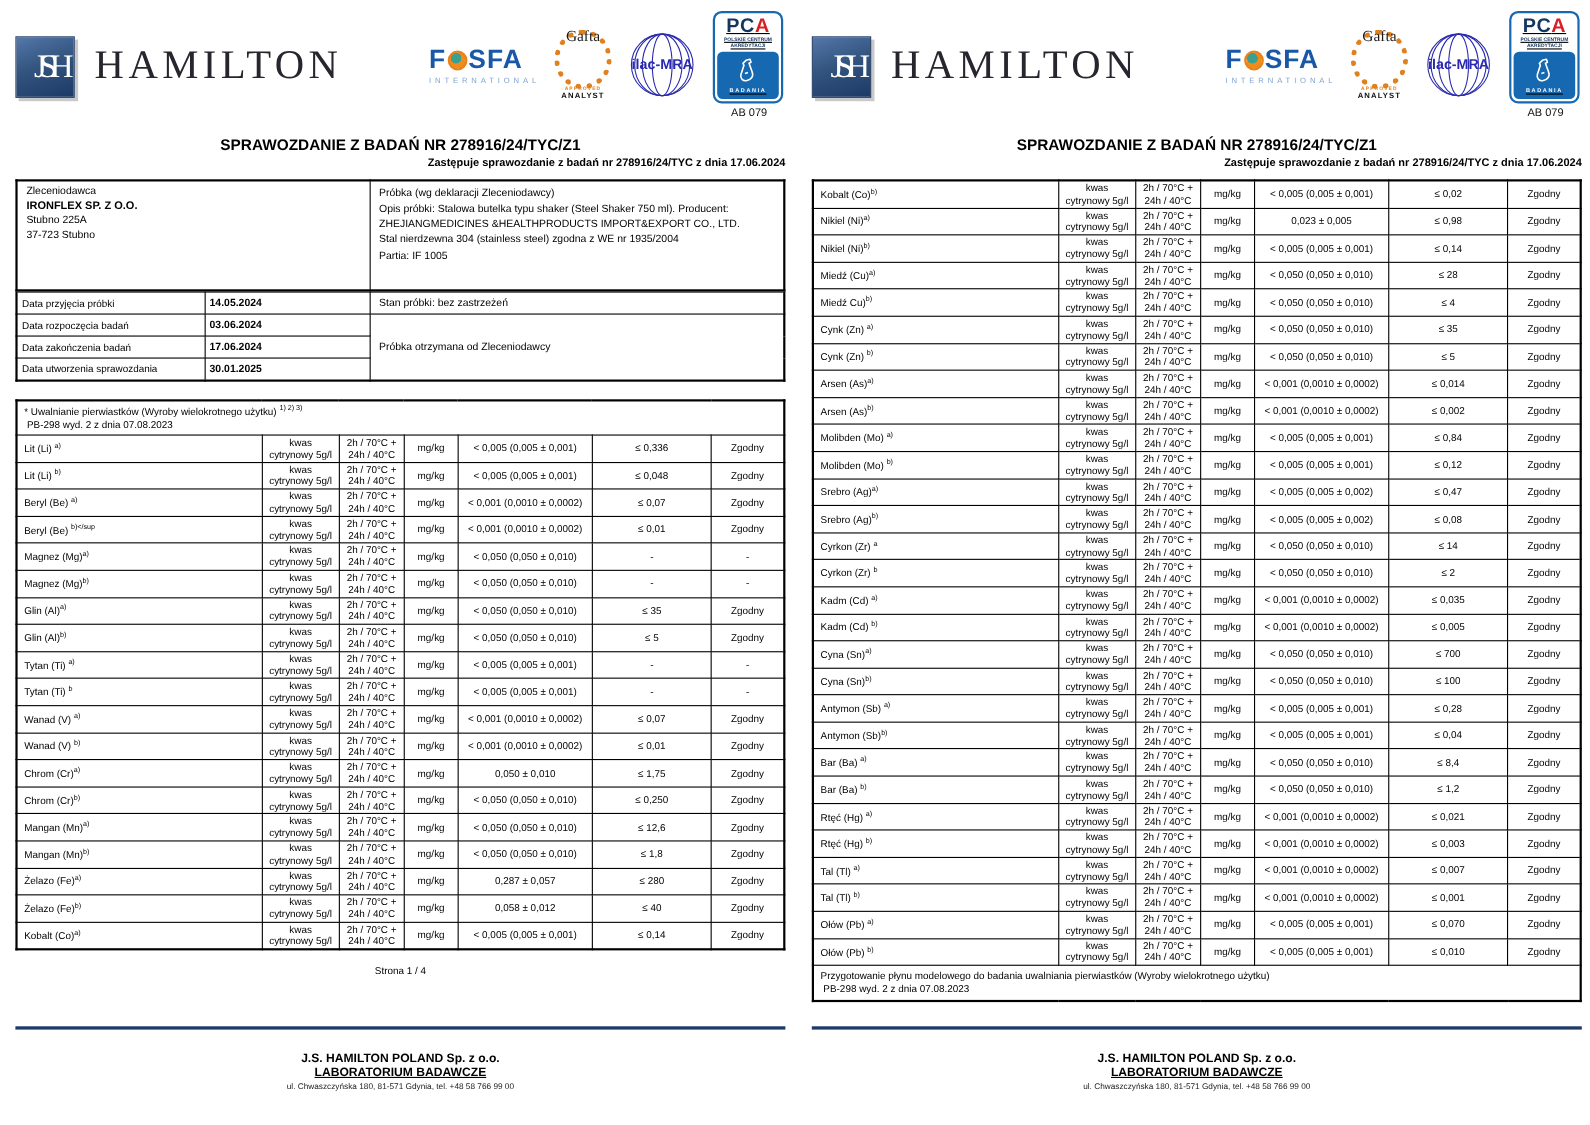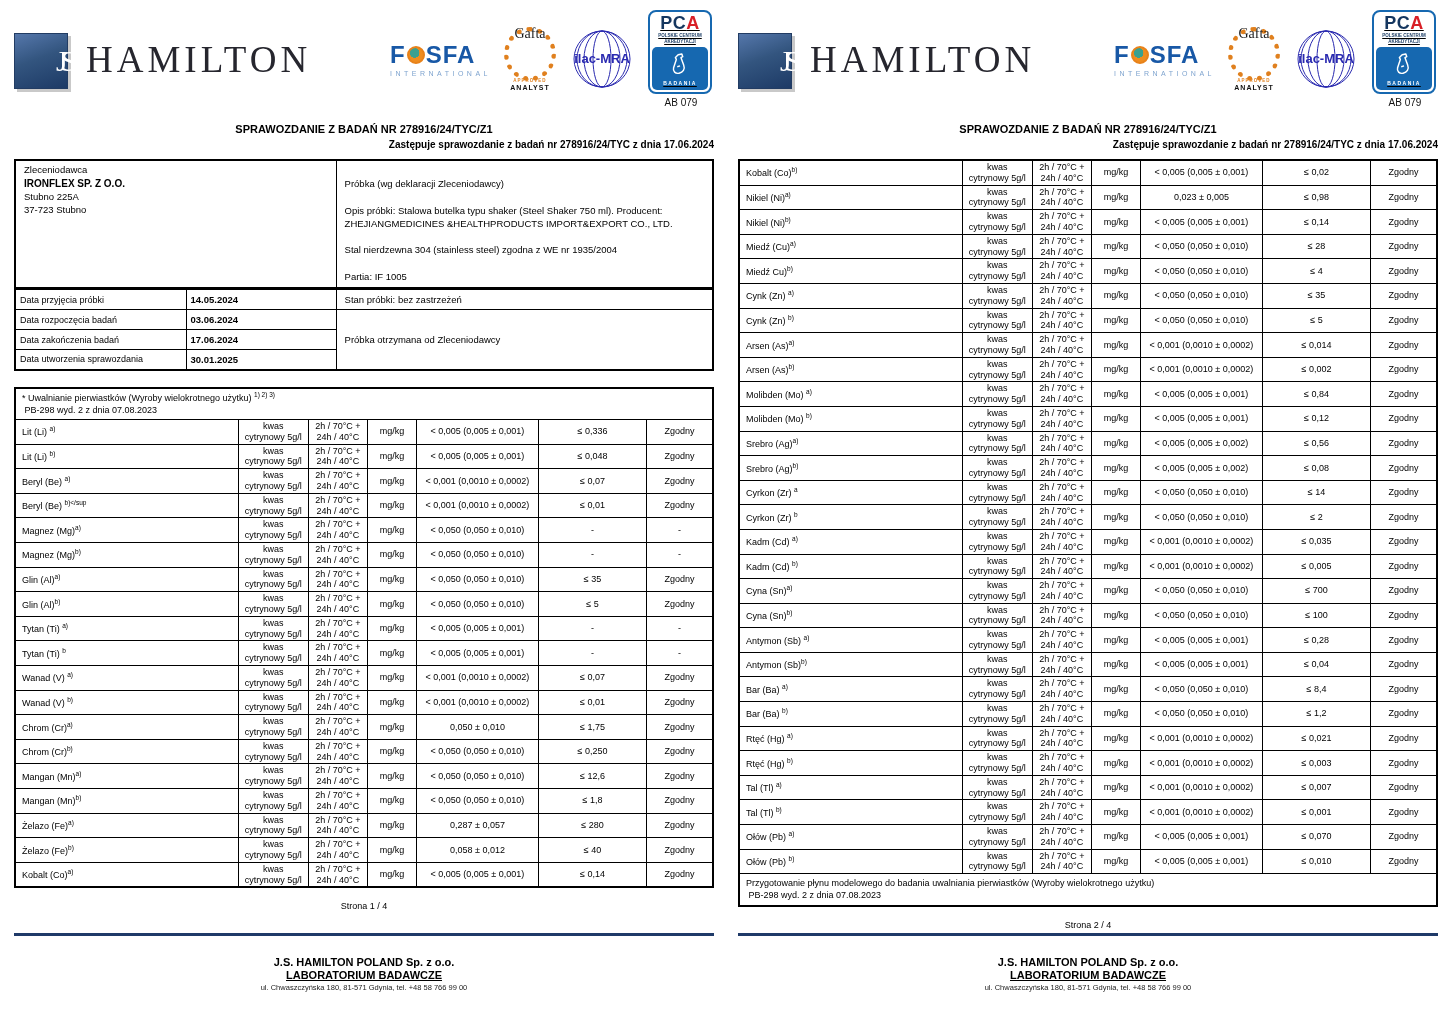--- a/index.html
+++ b/index.html
@@ -12,21 +12,21 @@
   .sheet { display:flex; width:1445px; height:1023px; }
   .page { position:relative; width:700px; height:1023px; margin-left:14px; }
   .page.right { margin-left:24px; width:700px; }
 
   
   .logos { display:flex; align-items:center; height:118px; }
   .jsh-box {
     width:54px; height:56px; margin-top:4px;
     background:linear-gradient(160deg,#5577ab 0%,#33557f 45%,#1d3a66 100%);
     border:1px solid #223c63; box-shadow:3px 3px 0 #c9c9c9;
-    display:flex; align-items:center; justify-content:flex-start;padding-left:41px;
+    display:flex; align-items:center; justify-content:flex-end;
   }
   .jsh-mono {
     color:#fff; font-family:"Liberation Serif", serif;
     font-size:30px; letter-spacing:-7px; padding-right:7px; font-weight:normal;
   }
   .hamilton {
     font-family:"Liberation Serif", serif; font-size:37px; letter-spacing:4px;
     color:#26262e; margin-left:18px; white-space:nowrap;
   }
   .stamp-group { margin-left:auto; display:flex; align-items:center; gap:13px; }
@@ -58,33 +58,33 @@
   .pca-a { color:#d81f26; }
   .pca-sub { font-size:4.5px; font-weight:bold; color:#14365f; line-height:1.3; margin-top:1px; width:46px; margin-left:auto; margin-right:auto; }
   .pca-bottom {
     margin-top:2px; background:#1668b0; border-radius:5px;
     padding:5px 0 4px; color:#fff;
   }
   .pca-badania { font-size:5px; font-weight:bold; letter-spacing:1.5px; margin-top:2px; }
   .ab { font-size:10px; margin-top:3px; color:#111; }
 
   
-  .title1 { text-align:center; font-weight:bold; font-size:11px; margin-top:5px; }
+  .title1 { text-align:center; font-weight:bold; font-size:14px; margin-top:5px; }
   .title2 { text-align:right; font-weight:bold; font-size:10px; margin-top:4px; }
 
   
   table { width:100%; border-collapse:collapse; table-layout:fixed; }
   td, th { border:1px solid #000; padding:1px 4px; font-size:9px; vertical-align:middle; }
   .info-tbl { margin-top:9px; border:2px solid #000; }
   .info-tbl td { vertical-align:top; padding:3px 8px; }
   .cell-client { height:100px; }
   .client-label { font-size:9.5px; }
   .client-name { font-weight:bold; font-size:10px; margin-top:3px; }
   .client-line { font-size:9.5px; margin-top:2px; }
-  .sample-line { font-size:9.5px; margin-top:14px; line-height:1.35; }
+  .sample-line { font-size:9.5px; margin-top:2px; line-height:1.35; }
   .dates-tbl { border:2px solid #000; border-top:none; }
   .dates-tbl td { height:20px; vertical-align:middle; }
   .date-label { font-size:9px; }
   .date-value { font-weight:bold; font-size:9.5px; }
   .state-cell { vertical-align:middle; font-size:9.5px; padding-left:8px; }
 
   .res-tbl { margin-top:16px; border:2px solid #000; }
   .res-tbl th { font-weight:bold; text-align:center; height:34px; line-height:1.25; }
   .res-tbl .h-left { text-align:left; }
   .res-tbl td { height:23px; text-align:center; line-height:1.2; padding:1px 3px; }
@@ -603,21 +603,21 @@
     <td>≤ 0,12</td>
     <td>Zgodny</td>
   </tr>
 
   <tr>
     <td class="c-name"><span>Srebro (Ag)</span><sup>a)</sup></td>
     <td>kwas cytrynowy 5g/l</td>
     <td>2h / 70°C + 24h / 40°C</td>
     <td>mg/kg</td>
     <td>&lt; 0,005 (0,005 ± 0,002)</td>
-    <td>≤ 0,56</td>
+    <td>≤ 0,47</td>
     <td>Zgodny</td>
   </tr>
 
   <tr>
     <td class="c-name"><span>Srebro (Ag)</span><sup>b)</sup></td>
     <td>kwas cytrynowy 5g/l</td>
     <td>2h / 70°C + 24h / 40°C</td>
     <td>mg/kg</td>
     <td>&lt; 0,005 (0,005 ± 0,002)</td>
     <td>≤ 0,08</td>
@@ -787,21 +787,20 @@
       <tbody>
         <tr class="note-row">
           <td colspan="7">
             <div>Przygotowanie płynu modelowego do badania uwalniania pierwiastków (Wyroby wielokrotnego użytku)</div>
             <div>&nbsp;<span>PB-298 wyd. 2 z dnia 07.08.2023</span></div>
           </td>
         </tr>
       </tbody>
     </table>
 
-    <div class="strona">Strona  2 / 4</div>
 
     <div class="footer">
       <div class="f-company">J.S. HAMILTON POLAND Sp. z o.o.</div>
       <div class="f-lab">LABORATORIUM BADAWCZE</div>
       <div class="f-addr">ul. Chwaszczyńska 180, 81-571 Gdynia, tel. +48 58 766 99 00</div>
     </div>
   </div>
 
 </div>
 

